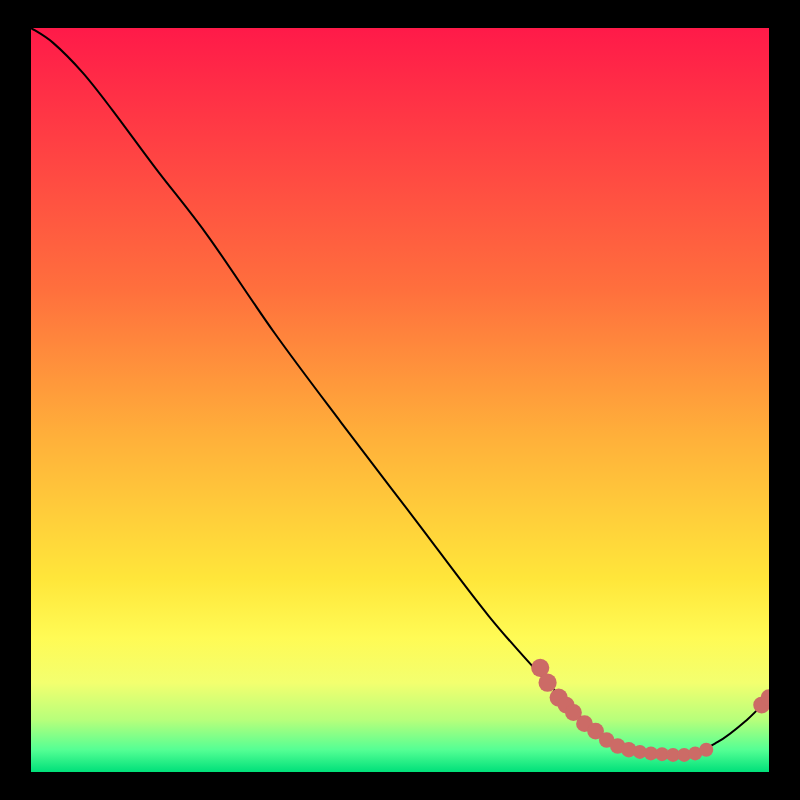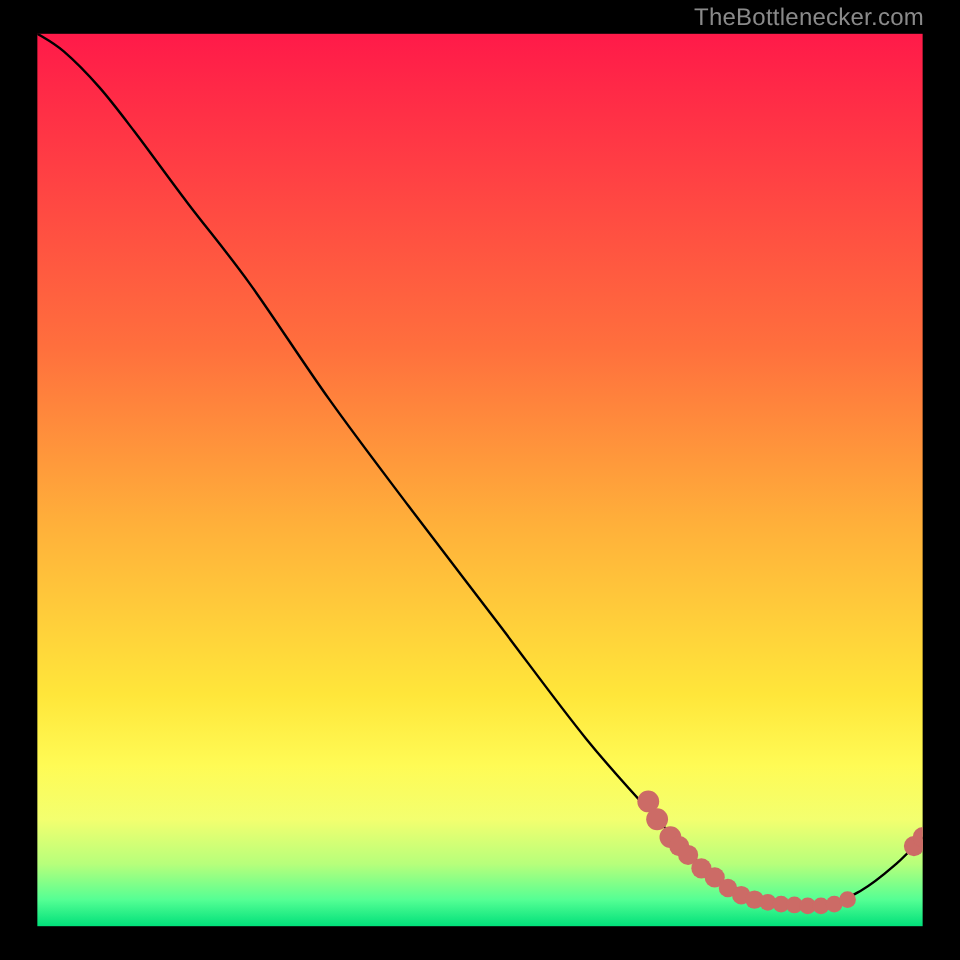--- a/index.html
+++ b/index.html
@@ -34,21 +34,20 @@
     color: #8a8a8a;
     font-size: 20px;
     font-weight: 400;
     letter-spacing: 0.2px;
   }
 </style>
 </head>
 <body>
 
 <div class="stage">
-  <div class="watermark">TheBottlenecker.com</div>
 
   <div class="plot">
     <svg id="chart-svg" width="738" height="744" viewBox="0 0 738 744">
       <defs>
         <linearGradient id="bg-grad" x1="0" y1="0" x2="0" y2="1">
             <stop offset="0.00%" stop-color="#ff1a49"></stop>
             <stop offset="35.00%" stop-color="#ff6f3d"></stop>
             <stop offset="55.00%" stop-color="#ffb03a"></stop>
             <stop offset="74.00%" stop-color="#ffe63a"></stop>
             <stop offset="82.00%" stop-color="#fffb55"></stop>

